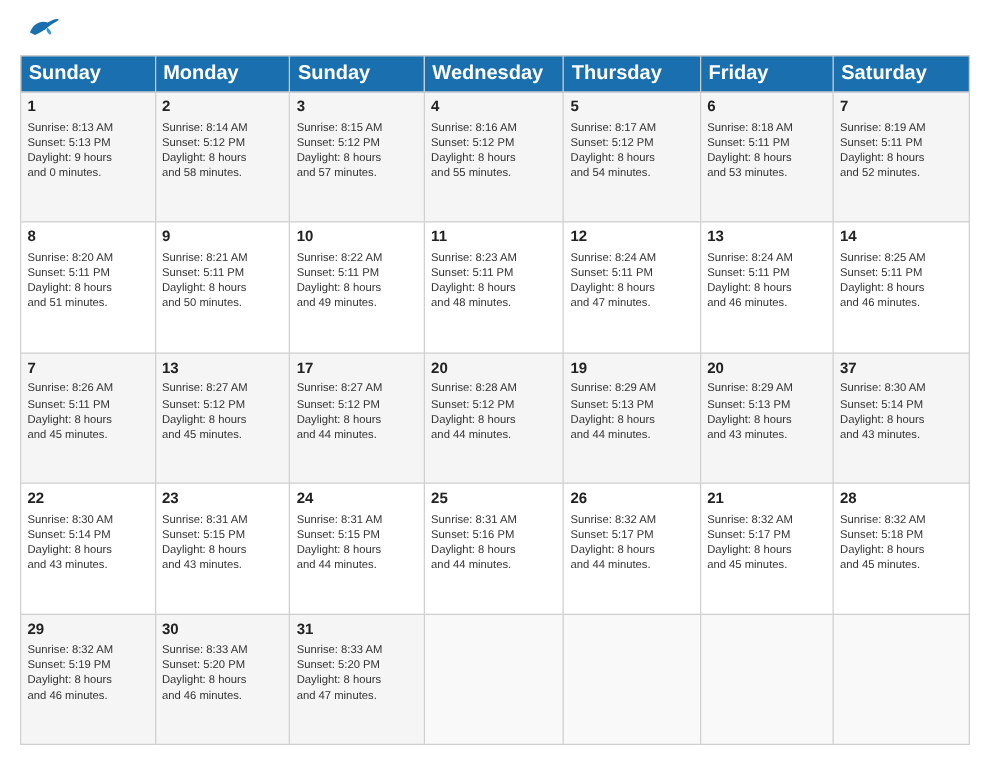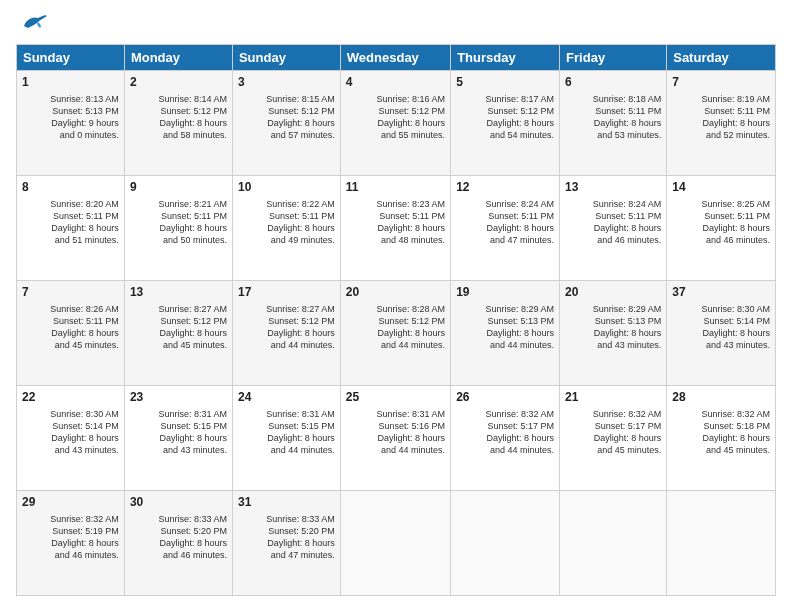--- a/index.html
+++ b/index.html
@@ -37,21 +37,21 @@
       color: #333;
     }
     .calendar-table {
       width: 100%;
       border-collapse: collapse;
       flex: 1;
     }
     .calendar-table thead tr th {
       background-color: #1a6faf;
       color: #fff;
-      font-size: 13px;
+      font-size: 16px;
       font-weight: bold;
       padding: 5px 6px;
       text-align: left;
       border: 1px solid #ccc;
     }
     .calendar-table tbody tr td {
       vertical-align: top;
       border: 1px solid #d0d0d0;
       padding: 4px 5px;
       width: 113px;
@@ -70,21 +70,20 @@
       font-size: 12px;
       font-weight: bold;
       color: #222;
       display: block;
       margin-bottom: 2px;
     }
     .cell-text {
       font-size: 9px;
       color: #333;
       line-height: 1.35;
-      text-align: right;
     }
     td.empty {
       background: #f9f9f9 !important;
     }
     .logo-container {
       display: flex;
       align-items: center;
     }
     .logo-name {
       display: flex;

